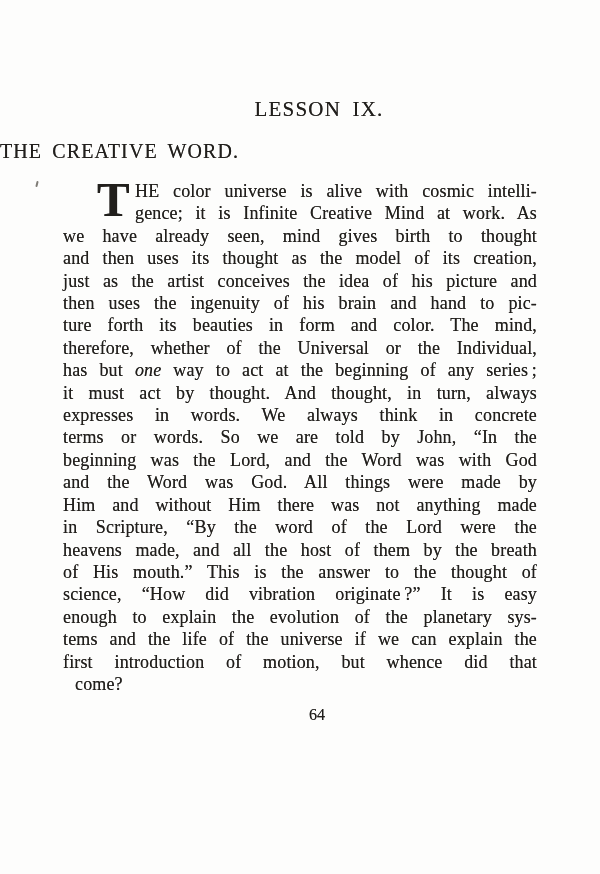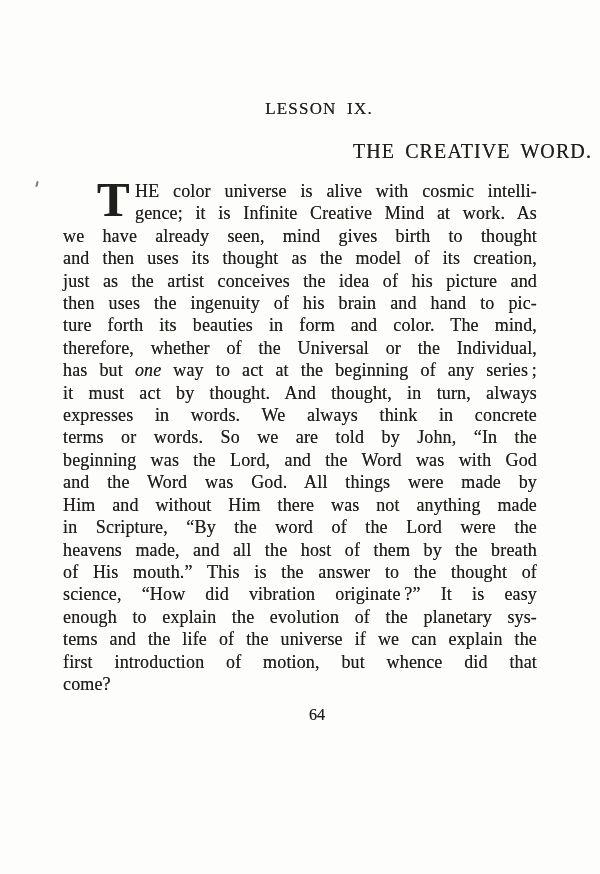--- a/index.html
+++ b/index.html
@@ -28,37 +28,36 @@
     height: 6px;
     background: #6a6archive5f;
     background: #6a665f;
     border-radius: 2px;
     transform: rotate(14deg);
     opacity: 0.85;
     text-shadow: none;
   }
   .lesson-heading {
     margin: 97px 0 0 12px;
-    font-size: 17px;
+    font-size: 21px;
     font-weight: normal;
     line-height: 24px;
     text-align: center;
     letter-spacing: 1.2px;
     word-spacing: 5px;
     text-indent: 26px; 
   }
   .chapter-title {
-    margin: 18px 8px 0 0;
+    margin: 18px 0 0 0;
     font-size: 20px;
     font-weight: normal;
     line-height: 24px;
-    text-align: right;
+    text-align: left;
     letter-spacing: 1.1px;
     word-spacing: 4px;
-    padding-left: 48px;
   }
   .body-paragraph {
     margin: 17px 0 0 63px;
     width: 474px;
     font-size: 18px;
     line-height: 22.4px;
     letter-spacing: 0.15px;
   }
   .drop-cap {
     float: left;
@@ -72,20 +71,21 @@
     text-align: center;
   }
   .text-line {
     text-align: justify;
     text-align-last: justify;
     text-justify: inter-word;
     white-space: normal;
   }
   .text-line.last-line {
     text-align-last: left;
+    margin-left: 12px;
   }
   .it {
     font-style: italic;
   }
   .page-number {
     margin: 9px 0 0 63px;
     width: 474px;
     text-align: center;
     text-indent: 34px; 
     font-size: 16px;

